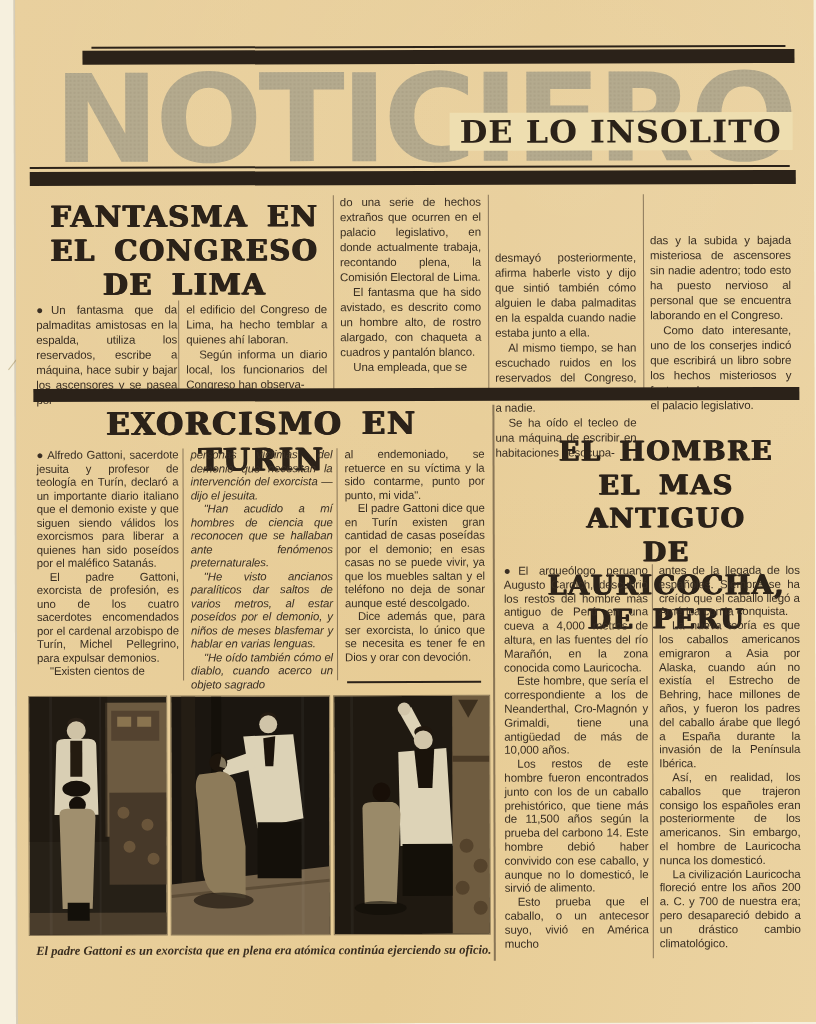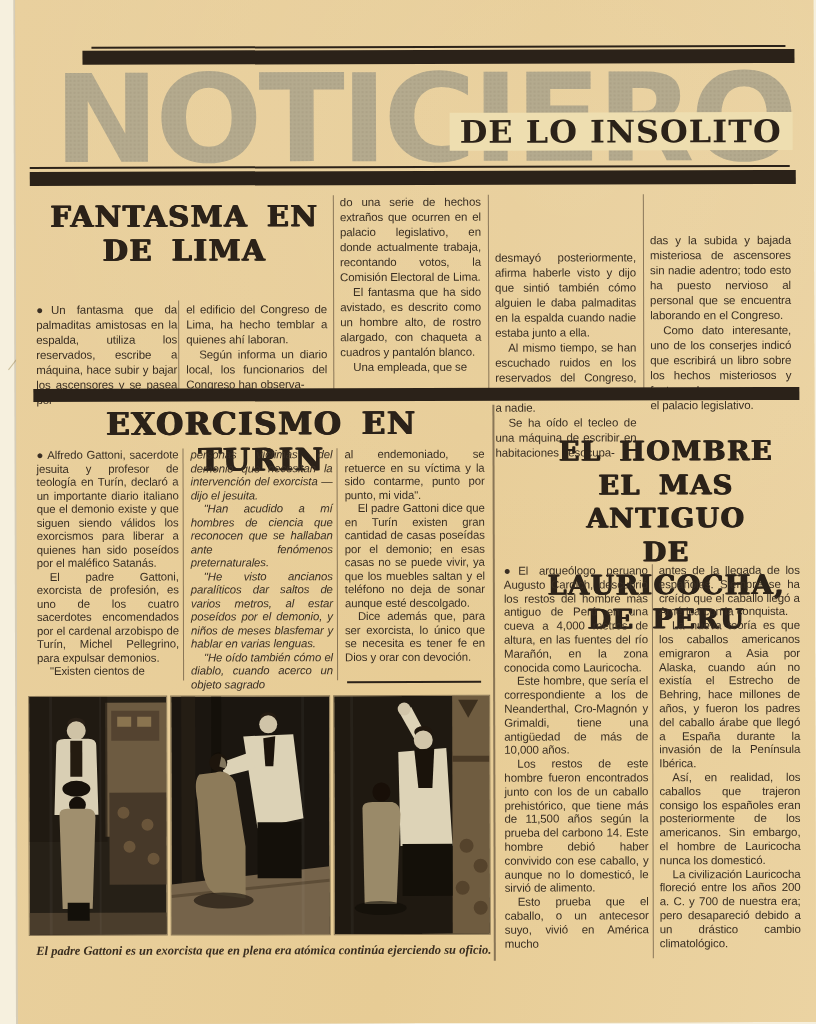--- a/index.html
+++ b/index.html
@@ -73,31 +73,32 @@
       <text x="575" y="84" text-anchor="middle" font-family="DejaVu Serif, serif" font-weight="bold" font-size="31" letter-spacing="1" fill="var(--ink,#2b2219)" textLength="322" lengthAdjust="spacingAndGlyphs">DE LO INSOLITO</text>
     </svg>
   </div>
 
   <div class="abs bar" style="left:14px;top:167px;width:760px;height:2px;"></div>
   <div class="abs bar" style="left:14px;top:172px;width:766px;height:14px;"></div>
 
   <section>
     <h1 class="headline t1" style="left:17px;top:196px;width:295px;margin:4px;">
       <div>FANTASMA EN</div>
+      <div>EL CONGRESO</div>
       <div>DE LIMA</div>
     </h1>
     <div class="col art1col" style="left:20px;top:303px;width:141px;height:90px;">
         <p class="">●Un fantasma que da palmaditas amistosas en la espalda, utiliza los reservados, escribe a máquina, hace subir y bajar los ascensores y se pasea por</p>
       </div>
     <div class="col art1col" style="left:170px;top:303px;width:141px;height:90px;">
         <p class="">el edificio del Congreso de Lima, ha hecho temblar a quienes ahí laboran.</p>
         <p class="ind">Según informa un diario local, los funcionarios del Congreso han observa-</p>
       </div>
     <div class="col art1col" style="left:324px;top:196px;width:141px;height:196px;">
-        <p class="">do una serie de hechos extraños que ocurren en el palacio legislativo, en donde actualmente trabaja, recontando votos, la Comisión Electoral de Lima.</p>
+        <p class="">do una serie de hechos extraños que ocurren en el palacio legislativo, en donde actualmente trabaja, recontando plena, la Comisión Electoral de Lima.</p>
         <p class="ind">El fantasma que ha sido avistado, es descrito como un hombre alto, de rostro alargado, con chaqueta a cuadros y pantalón blanco.</p>
         <p class="ind">Una empleada, que se</p>
       </div>
     <div class="col art1col" style="left:479px;top:212px;width:141px;height:196px;margin-top:40px;">
         <p class="">desmayó posteriormente, afirma haberle visto y dijo que sintió también cómo alguien le daba palmaditas en la espalda cuando nadie estaba junto a ella.</p>
         <p class="ind">Al mismo tiempo, se han escuchado ruidos en los reservados del Congreso, sin que luego se viera salir a nadie.</p>
         <p class="ind">Se ha oído el tecleo de una máquina de escribir en habitaciones desocupa-</p>
       </div>
     <div class="col art1col" style="left:634px;top:196px;width:141px;height:196px;margin-top:39px;">
         <p class="">das y la subida y bajada misteriosa de ascensores sin nadie adentro; todo esto ha puesto nervioso al personal que se encuentra laborando en el Congreso.</p>

